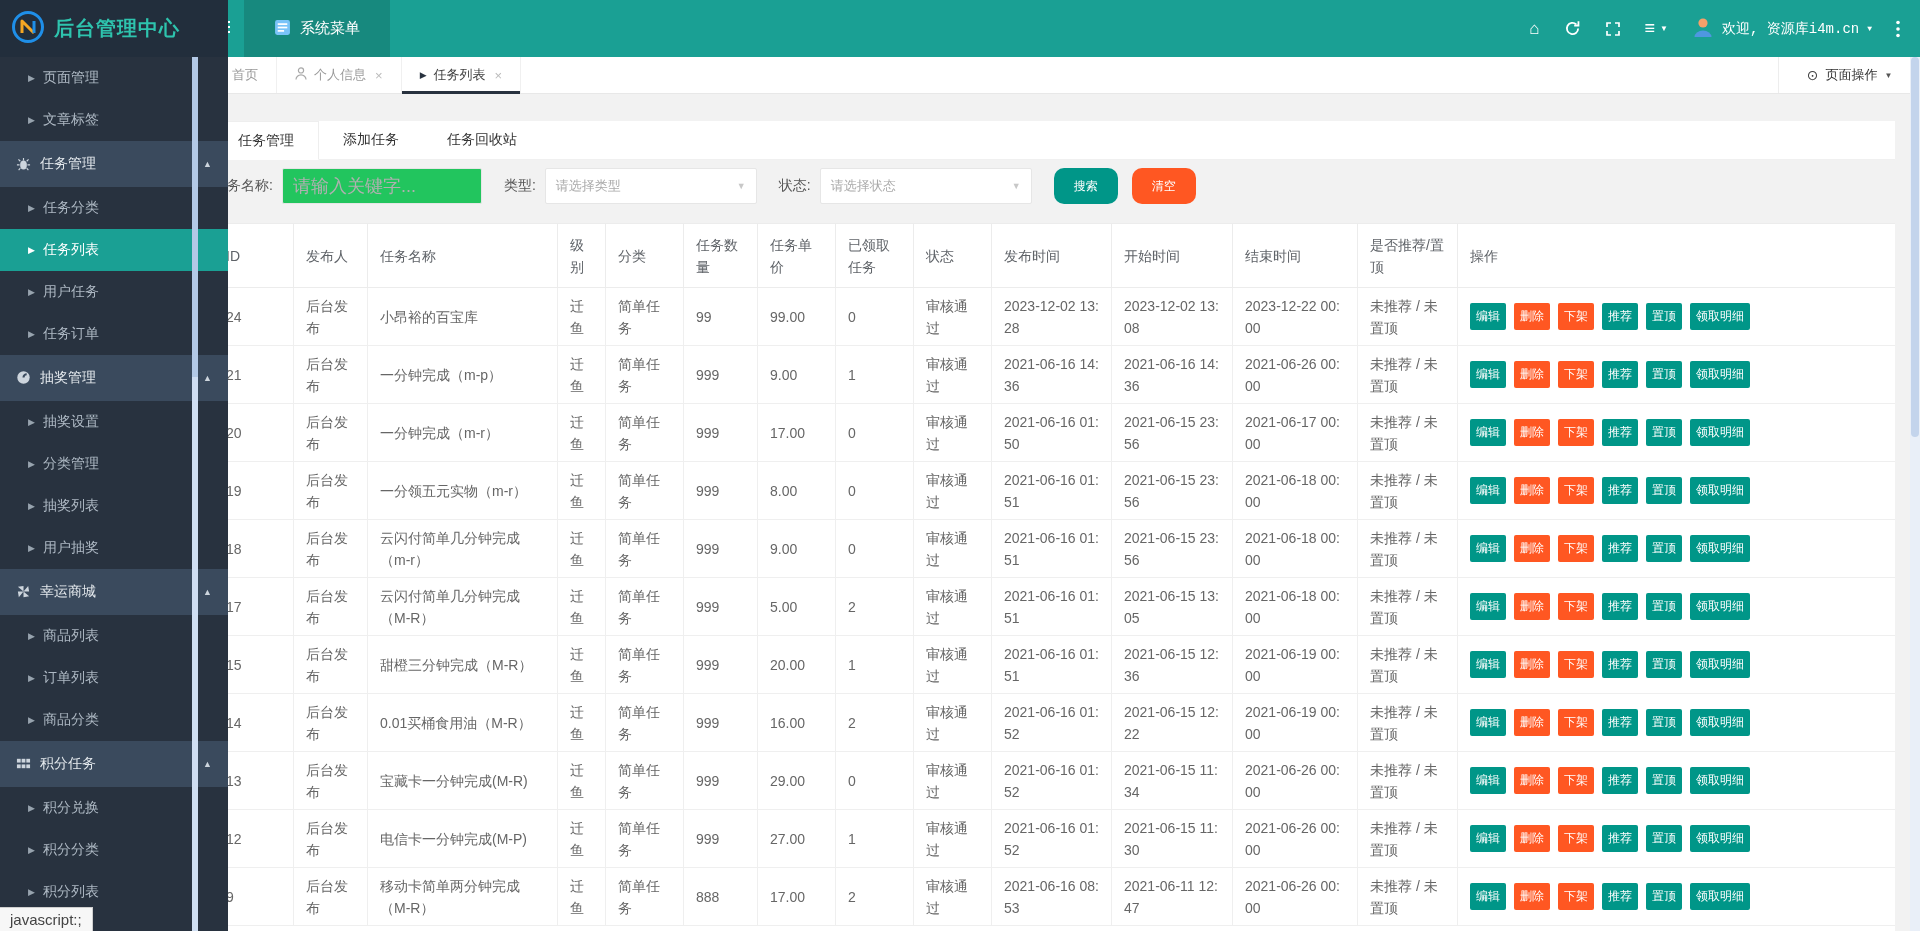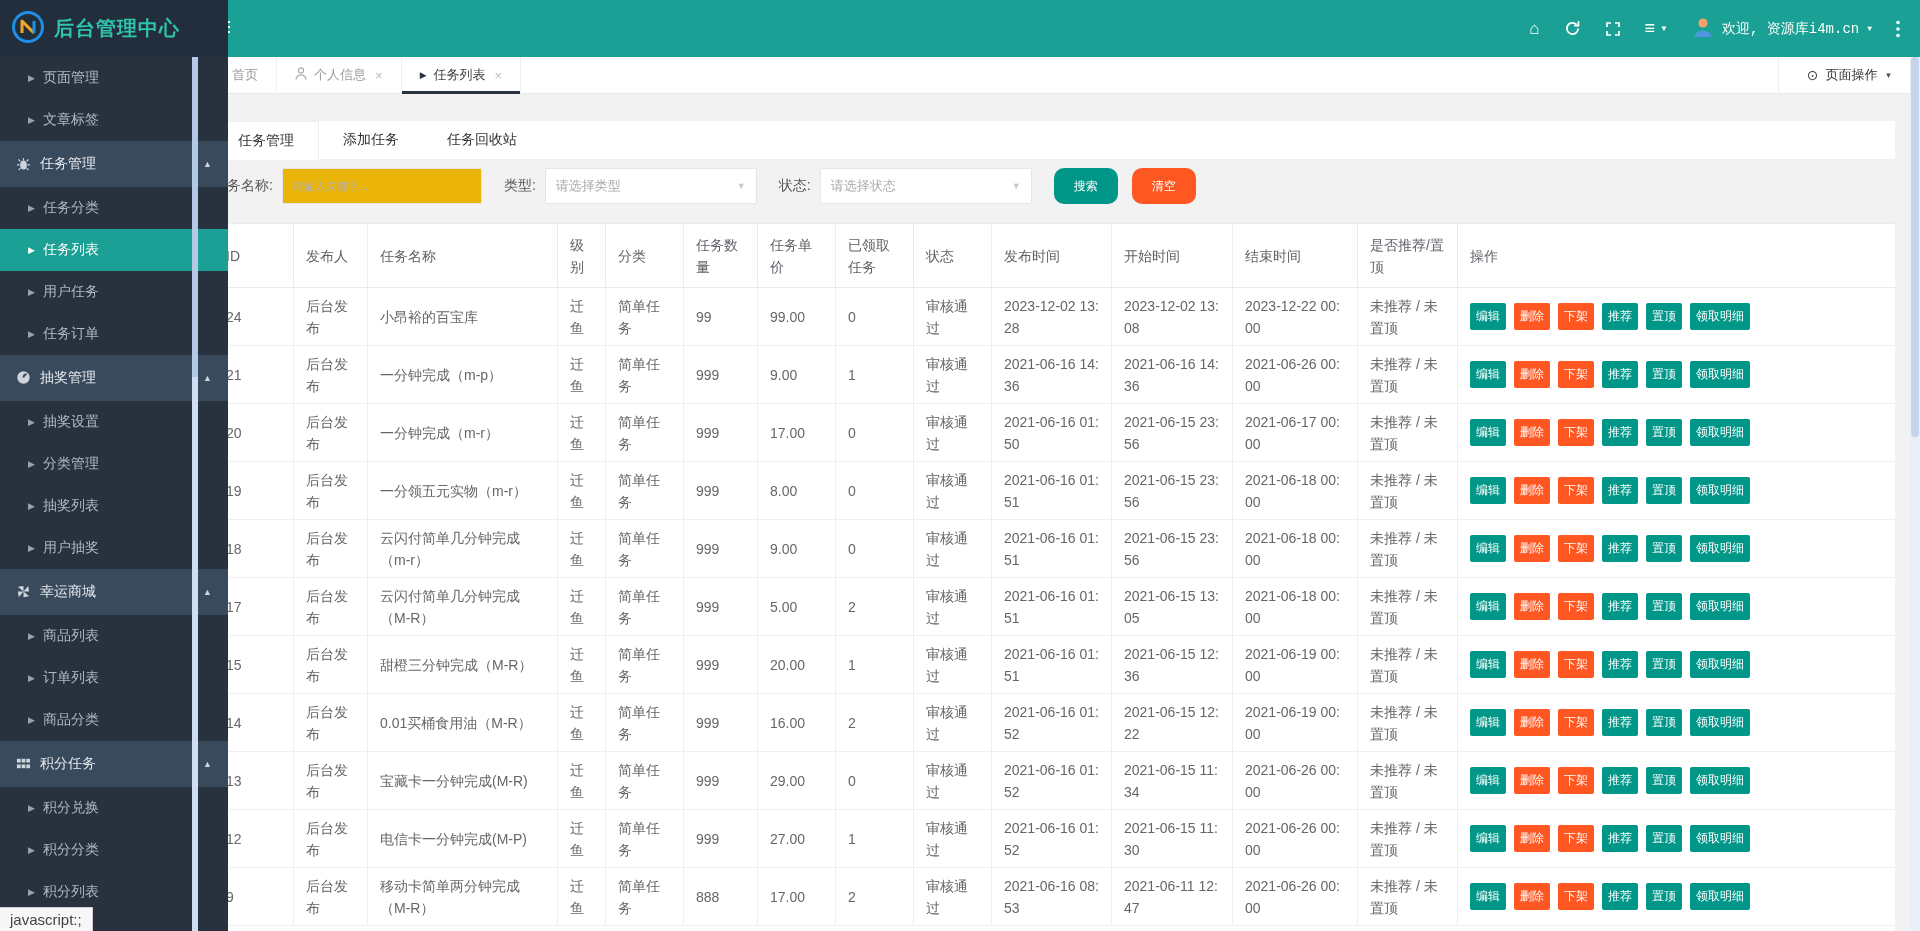--- a/index.html
+++ b/index.html
@@ -45,21 +45,21 @@
   .page-ops .caret-down { color:#555; }
 
   
   .tabstrip { position:absolute; left:213px; width:1682px; top:121px; height:39px; background:#fff; border-bottom:1px solid #f0f0f0; display:flex; align-items:stretch; z-index:2; }
   .mtab { display:flex; align-items:center; padding:0 24px; color:#333; cursor:pointer; }
   .mtab.active { border:1px solid #eee; border-bottom:1px solid #fff; background:#fff; margin-bottom:-1px; }
 
   
   .filterbar { position:absolute; left:213px; top:166px; right:25px; height:40px; display:flex; align-items:center; }
   .f-label { color:#565656; margin-right:9px; }
-  .f-input { width:200px; height:36px; background:#eab308; border:1px solid #e6e6e6; border-radius:2px; padding:0 10px; font-size:11px; color:#333; margin-right:22px; font-family:inherit; }
+  .f-input { width:200px; height:36px; background:#22c55e; border:1px solid #e6e6e6; border-radius:2px; padding:0 10px; font-size:18px; color:#333; margin-right:22px; font-family:inherit; }
   .f-input::placeholder { color:#b0b0b0; }
   .f-select { width:212px; height:36px; background:#fff; border:1px solid #e6e6e6; border-radius:2px; display:flex; align-items:center; padding:0 10px; color:#aaa; font-size:13px; margin-right:22px; cursor:pointer; }
   .f-select .sel-caret { margin-left:auto; color:#c8c8c8; font-size:9px; }
   .f-btn { width:64px; height:36px; border:none; border-radius:10px; color:#fff; font-size:12px; cursor:pointer; margin-right:14px; font-family:Liberation Mono, monospace; }
   .f-btn.search { background:#009688; }
   .f-btn.clear { background:#ff5722; }
 
   
   .tablecard { position:absolute; left:213px; width:1682px; top:223px; height:708px; background:#fff; overflow:hidden; }
   table { border-collapse:collapse; width:1682px; table-layout:fixed; }
@@ -207,20 +207,31 @@
 <div class="topbar">
   <div class="collapse-btn">
     <span>
       <svg width="20" height="16" viewBox="0 0 20 16">
           <path d="M1 8 L6 4 v8 z" fill="#fff"></path>
           <rect x="8" y="2" width="11" height="2" fill="#fff"></rect>
           <rect x="8" y="7" width="11" height="2" fill="#fff"></rect>
           <rect x="8" y="12" width="11" height="2" fill="#fff"></rect>
         </svg>
     </span>
+  </div>
+  <div class="menu-tab">
+    <span>
+      <svg width="17" height="17" viewBox="0 0 16 16">
+          <rect x="1" y="1" width="14" height="14" rx="2" fill="#79c3f8"></rect>
+          <rect x="3.5" y="4" width="9" height="1.6" fill="#fff"></rect>
+          <rect x="3.5" y="7.2" width="9" height="1.6" fill="#fff"></rect>
+          <rect x="3.5" y="10.4" width="6" height="1.6" fill="#fff"></rect>
+        </svg>
+    </span>
+    <span>系统菜单</span>
   </div>
   <div class="topbar-right">
     <span class="tb-icon">⌂</span>
     <span class="tb-icon">
       <svg width="17" height="17" viewBox="0 0 16 16">
           <path d="M13.3 8a5.3 5.3 0 1 1-1.7-3.9" fill="none" stroke="#fff" stroke-width="1.7"></path>
           <path d="M13.6 1.2 v4 h-4" fill="none" stroke="#fff" stroke-width="1.7"></path>
         </svg>
     </span>
     <span class="tb-icon">

